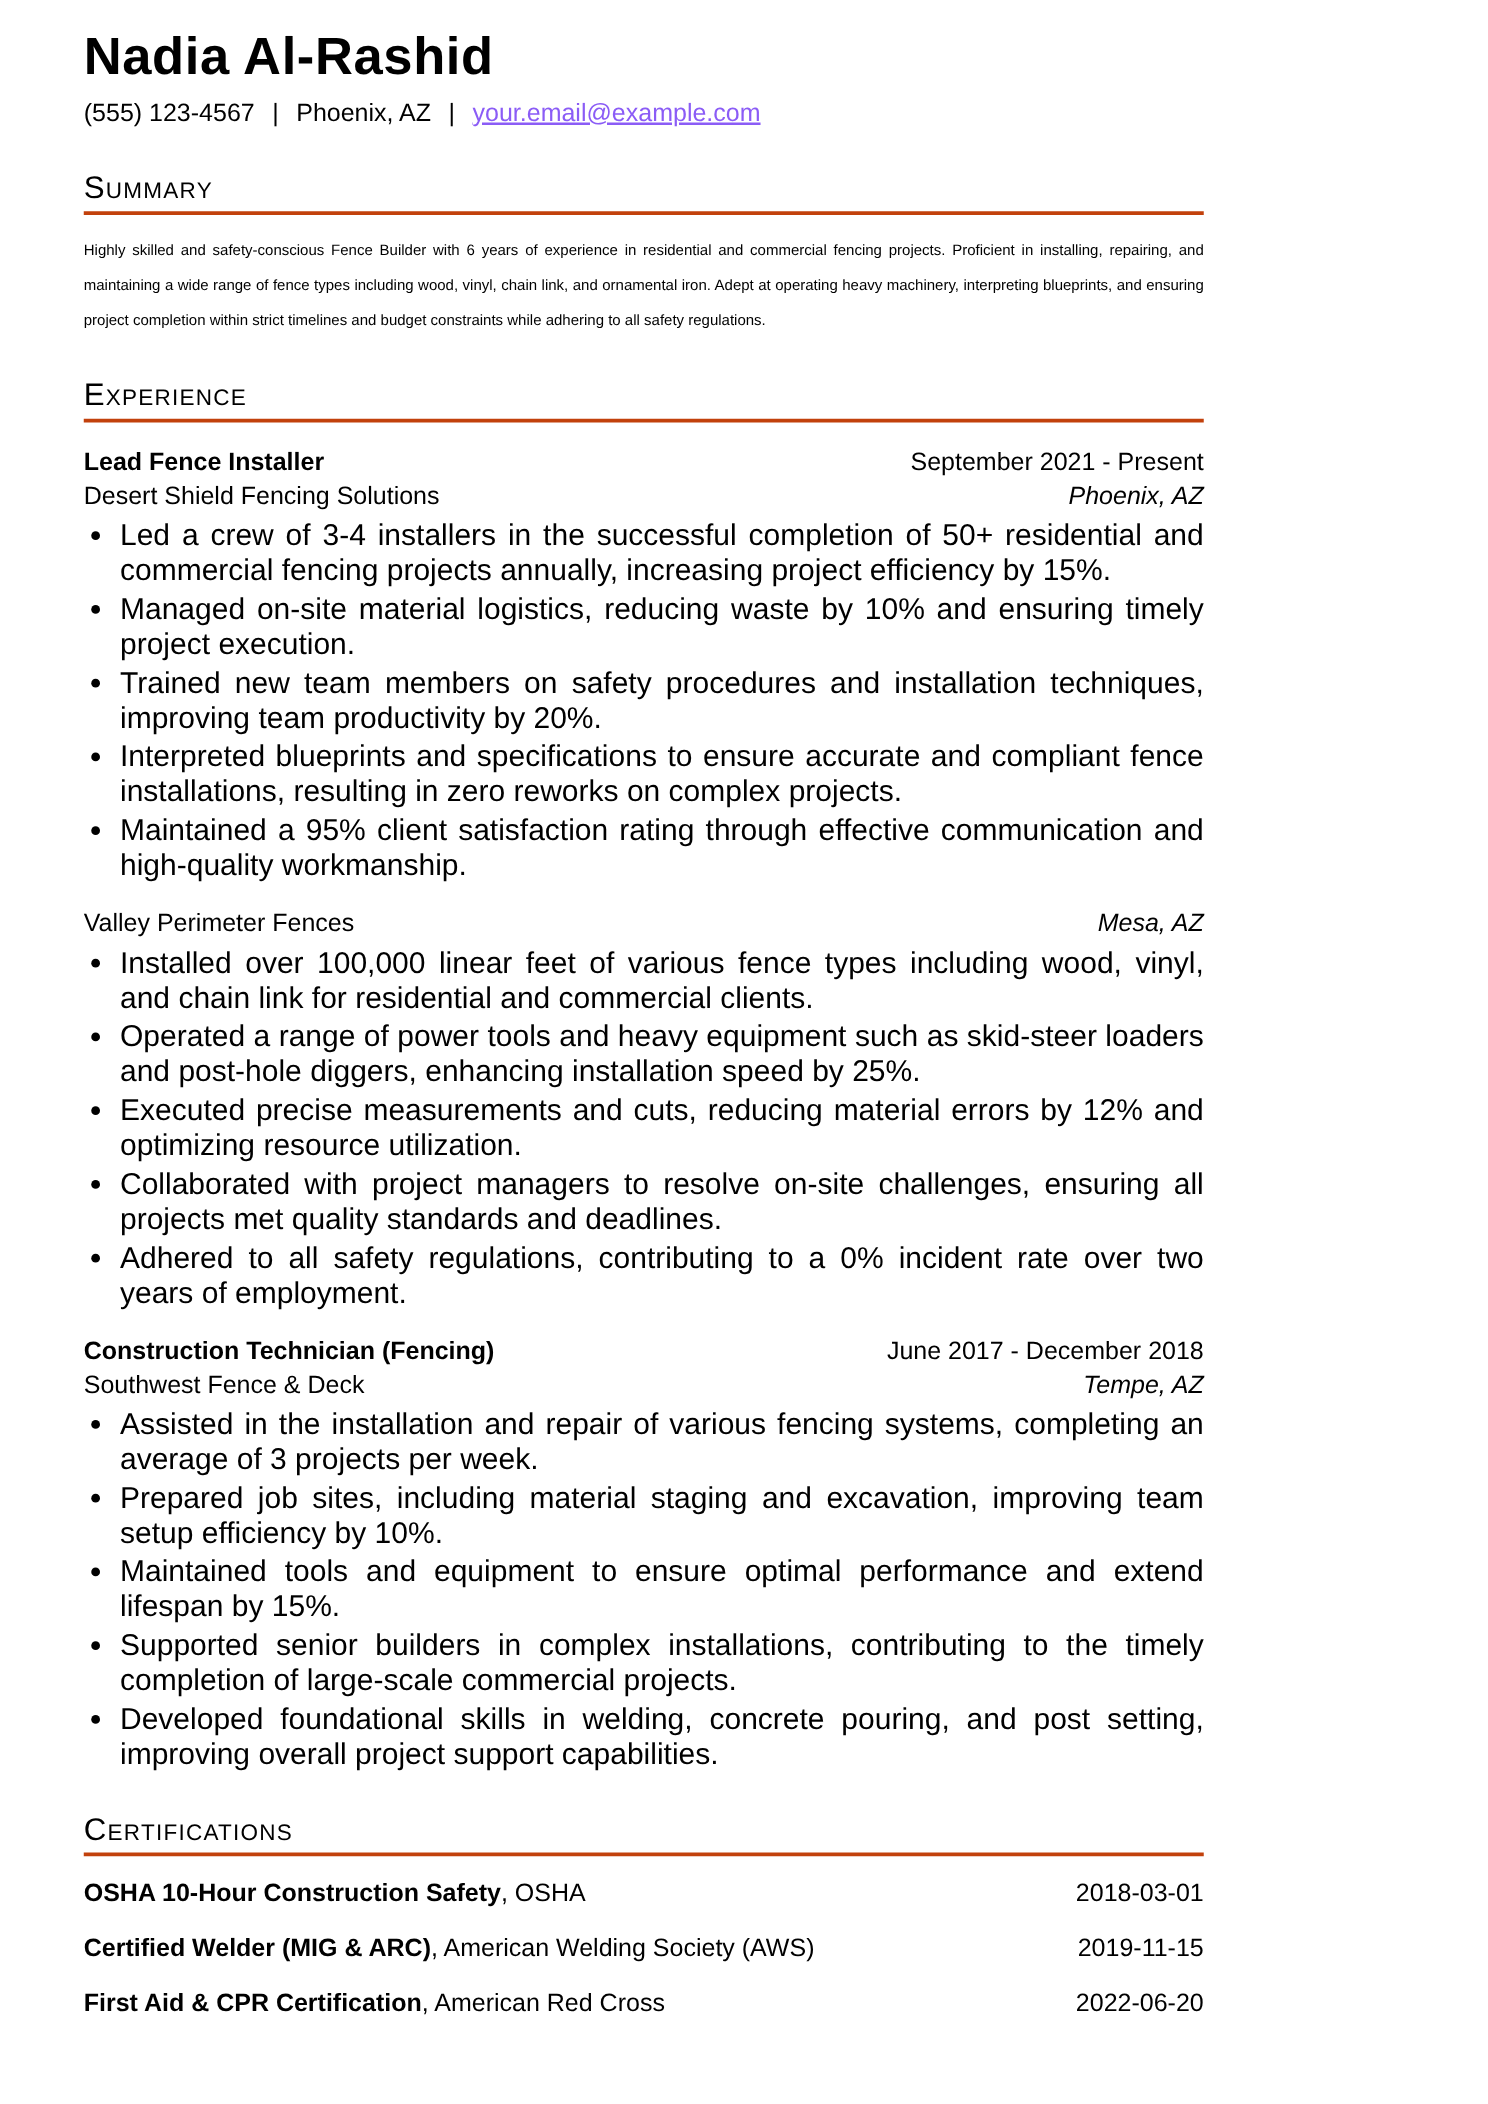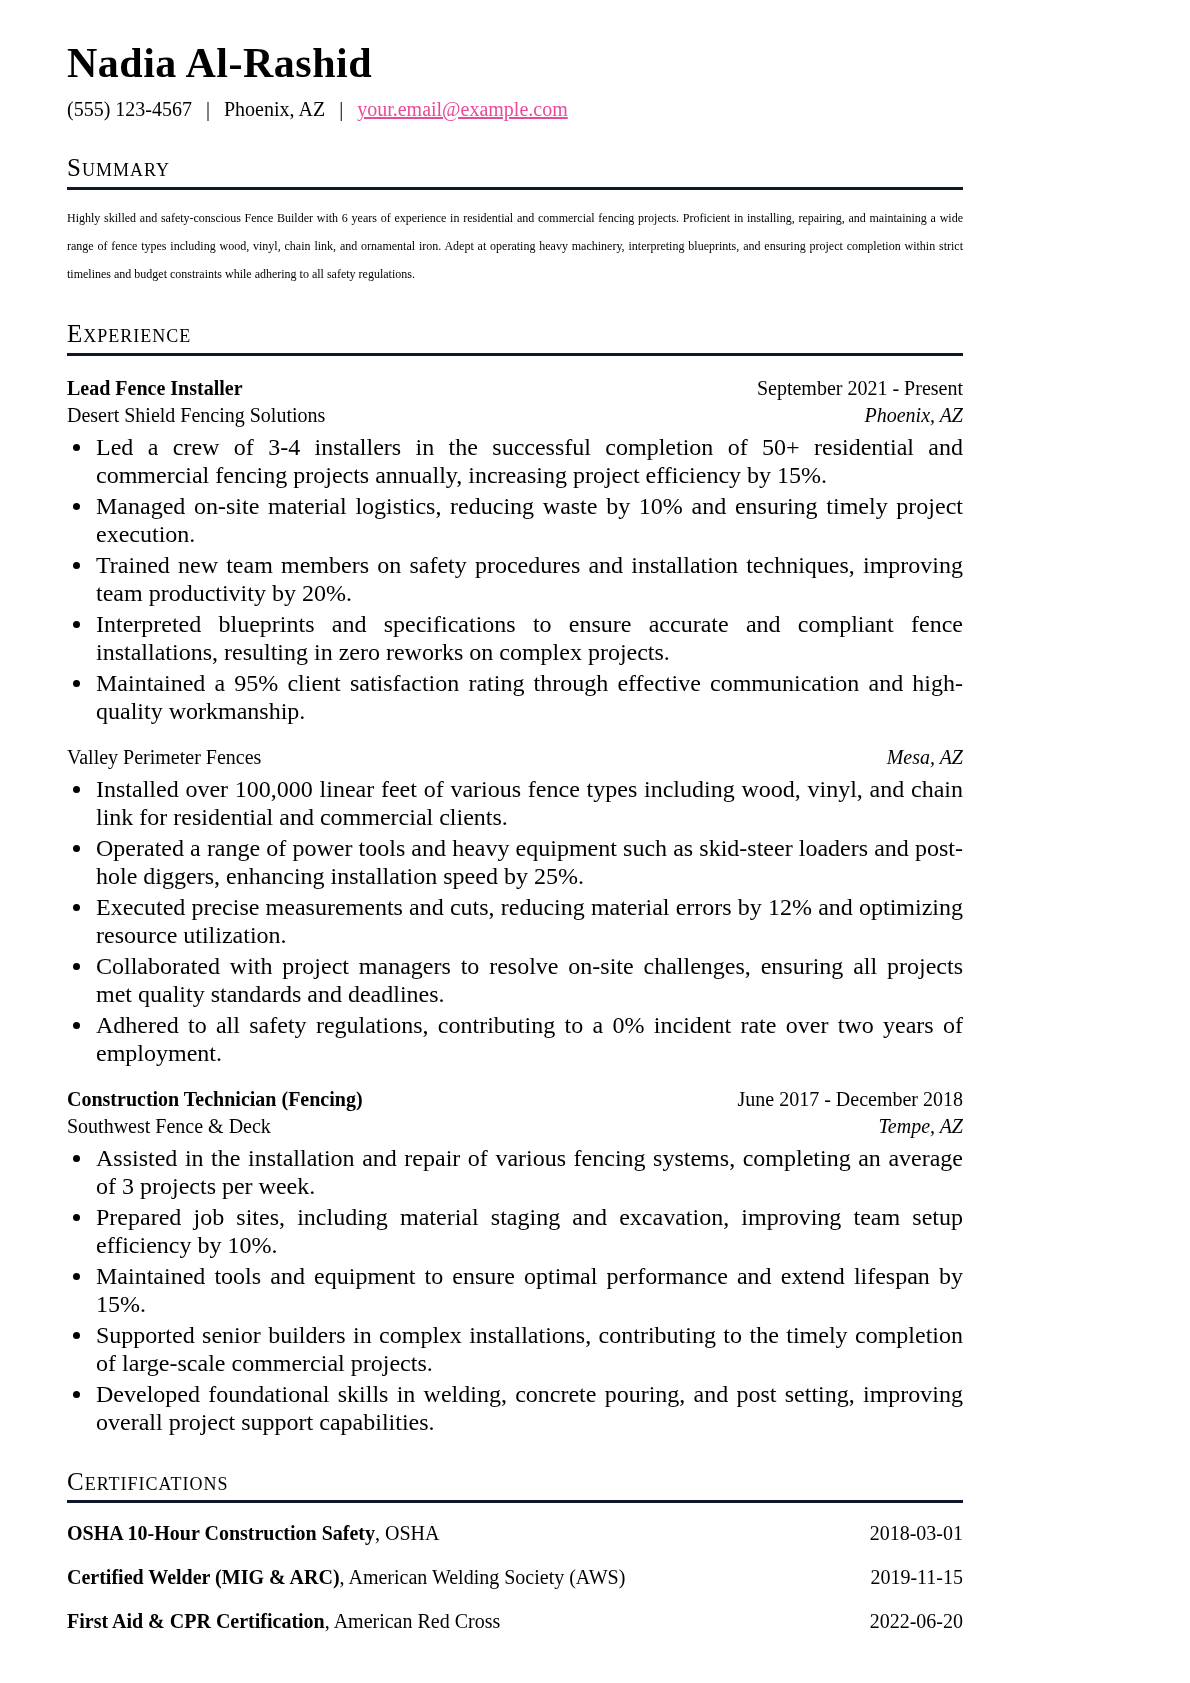--- a/index.html
+++ b/index.html
@@ -6,53 +6,53 @@
     margin: 0;
     padding: 0;
     background: #ffffff;
   }
   .page {
     width: 1030px;
     height: 1683px;
     box-sizing: border-box;
     background: #ffffff;
     color: #000000;
-    padding: 40px 67px 0 67px;
-    font-family: Liberation Serif, serif;
+    padding: 22px 67px 0 67px;
+    font-family: Liberation Sans, sans-serif;
     overflow: hidden;
   }
   
   .name {
     font-size: 42px;
     font-weight: bold;
     margin: 0 0 10px 0;
     line-height: 1.1;
     letter-spacing: 0.5px;
   }
   .contact {
     font-size: 20px;
     line-height: 26px;
   }
   .contact .sep {
     display: inline-block;
     margin: 0 14px;
   }
   .contact a.email {
-    color: #ec4899;
+    color: #8b5cf6;
     text-decoration: underline;
   }
   
   h2.sec {
     font-size: 25px;
     font-weight: normal;
     font-variant: small-caps;
     letter-spacing: 1px;
     margin: 32px 0 14px 0;
     padding-bottom: 4px;
-    border-bottom: 3px solid #0f172a;
+    border-bottom: 3px solid #c2410c;
     line-height: 1.15;
   }
   
   .summary {
     font-size: 12px;
     line-height: 28px;
     text-align: justify;
     margin: 0;
     hyphens: auto;
   }

